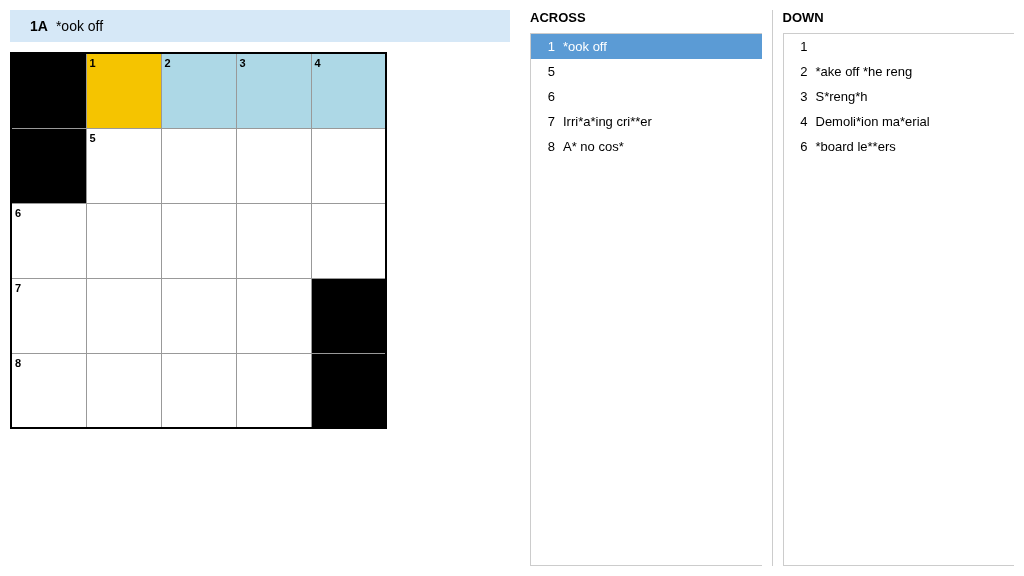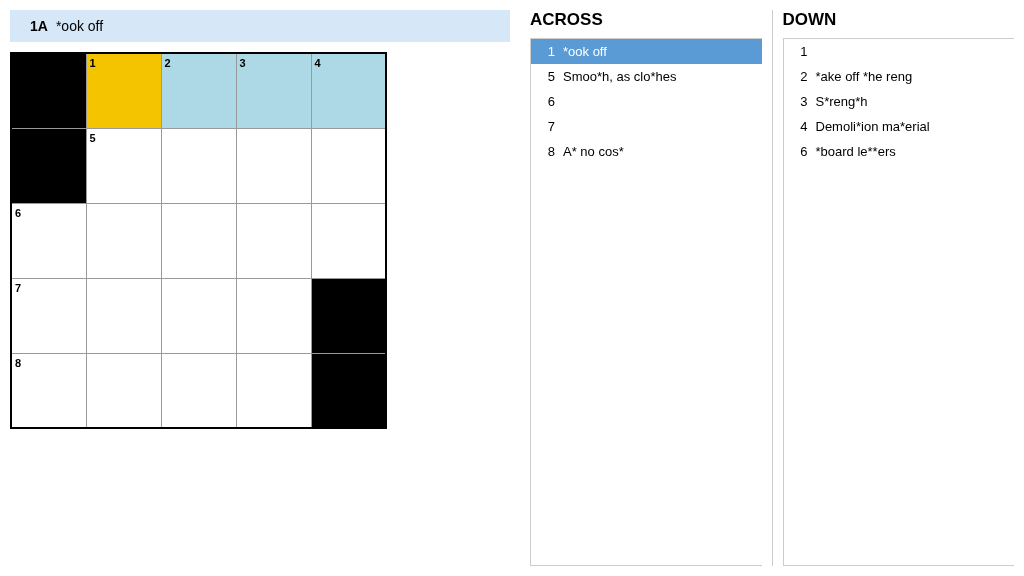--- a/index.html
+++ b/index.html
@@ -90,21 +90,21 @@
     .clues-panel {
       flex: 1;
       padding: 0 10px;
       display: flex;
       flex-direction: column;
       overflow: hidden;
     }
 
     .clues-title {
       font-weight: bold;
-      font-size: 17px;
+      font-size: 13px;
       margin-bottom: 8px;
       color: #000;
     }
 
     .clues-list {
       flex: 1;
       overflow-y: auto;
       border: 1px solid #ccc;
       border-right: none;
     }
@@ -228,27 +228,27 @@
   <div class="clues-panel">
     <div class="clues-title">ACROSS</div>
     <div class="clues-list">
 
     <div class="clue-item selected">
           <span class="clue-num">1</span>
           <span class="clue-text">*ook off</span>
         </div>
         <div class="clue-item">
           <span class="clue-num">5</span>
-          <span class="clue-text">Smoo*h, as clo*hes</span>
         </div>
         <div class="clue-item">
           <span class="clue-num">6</span>
         </div>
         <div class="clue-item">
           <span class="clue-num">7</span>
+          <span class="clue-text">Irri*a*ing cri**er</span>
         </div>
         <div class="clue-item">
           <span class="clue-num">8</span>
           <span class="clue-text">A* no cos*</span>
         </div>
       </div>
   </div>
 
   <div class="divider"></div>
 

